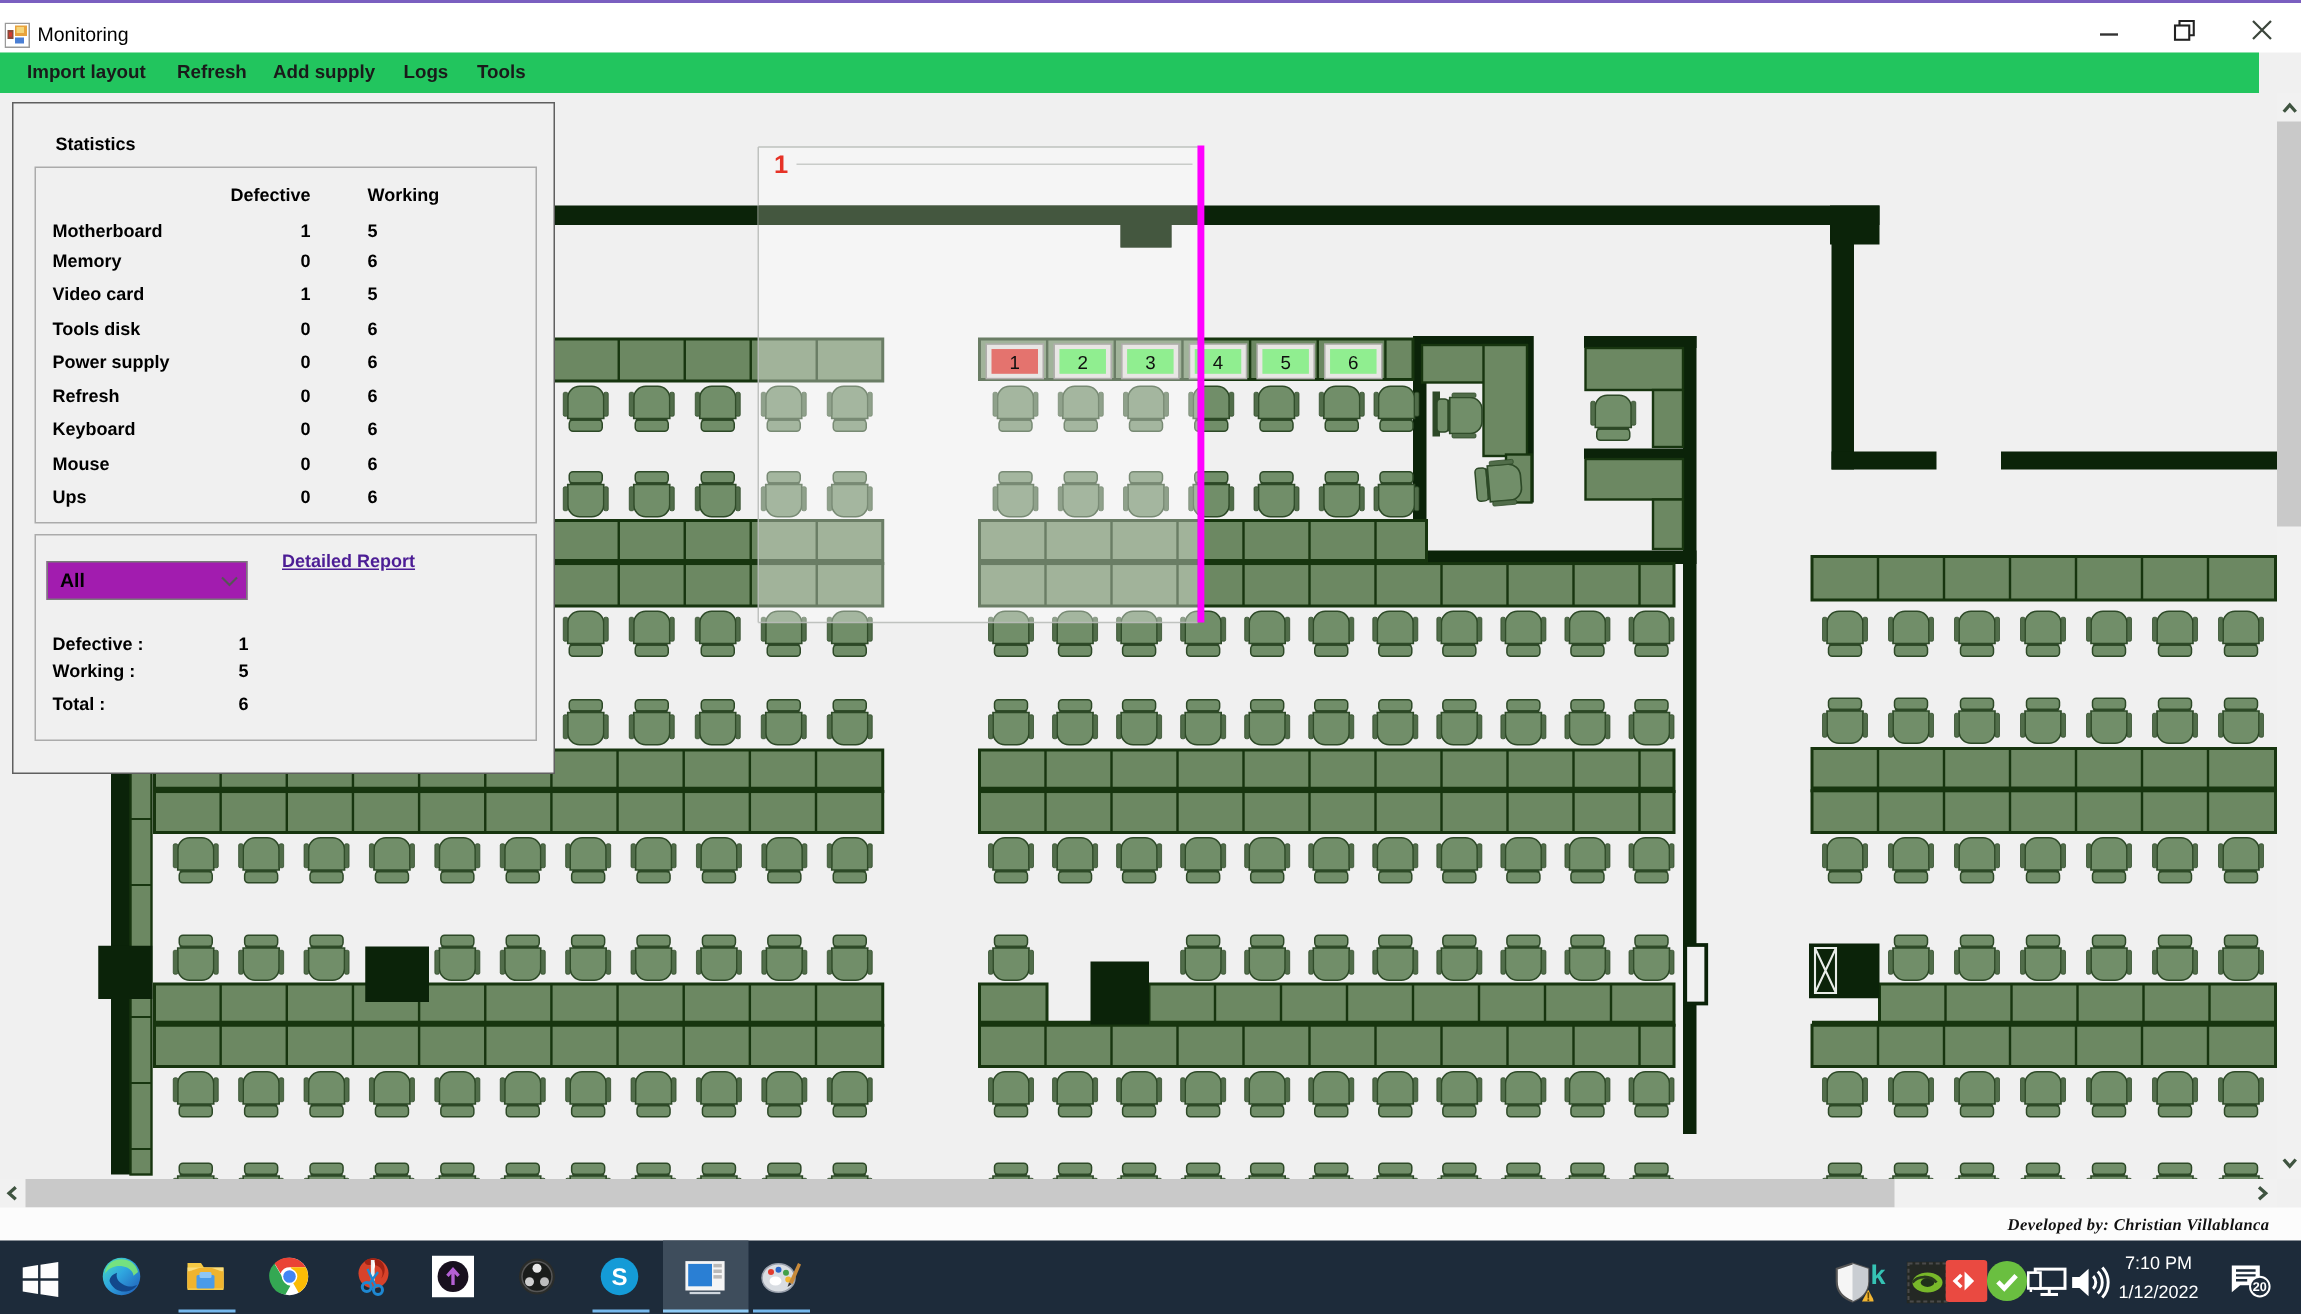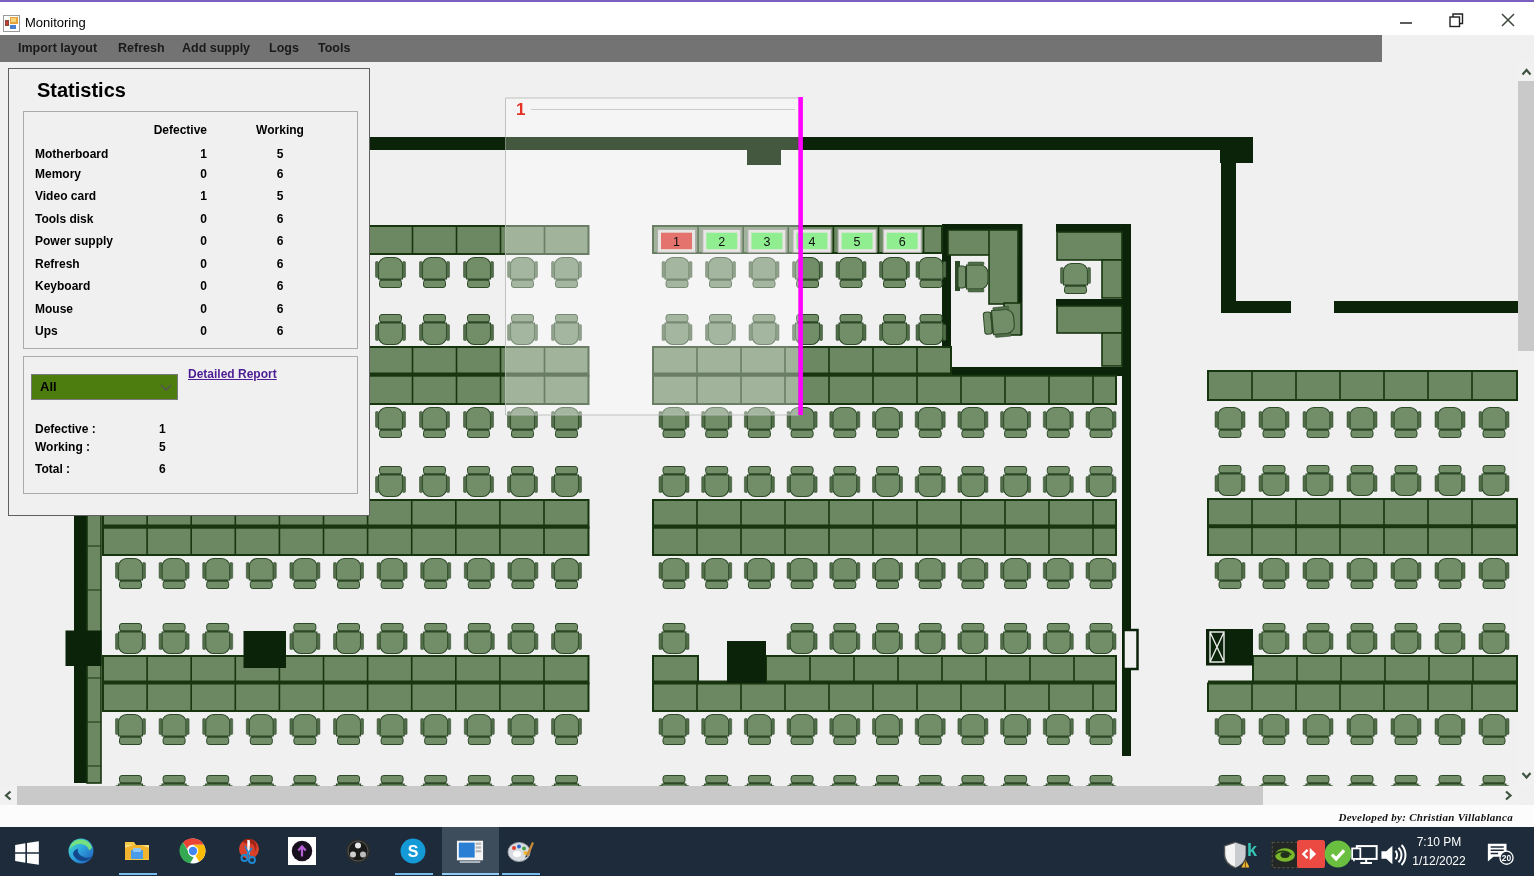--- a/index.html
+++ b/index.html
@@ -1,27 +1,27 @@
 <!DOCTYPE html>
 <html><head><meta charset="utf-8">
 <style>
 *{margin:0;padding:0;box-sizing:border-box}
 html,body{width:1534px;height:876px;overflow:hidden;font-family:"Liberation Sans",sans-serif;background:#f0f0f0}
 .abs{position:absolute}
 #titlebar{position:absolute;left:0;top:0;width:1534px;height:35px;background:#fff;border-top:2px solid #7a5fc0}
 #title{position:absolute;left:25px;top:13px;font-size:13px;color:#000}
-#menubar{position:absolute;left:0;top:35px;width:1382px;height:27px;background:#737373}
+#menubar{position:absolute;left:0;top:35px;width:1506px;height:27px;background:#22c55e}
 .mitem{position:absolute;top:6px;font-size:12.5px;font-weight:bold;color:#1a1a1a}
 #client{position:absolute;left:0;top:62px;width:1518px;height:724px;background:#f0f0f0;overflow:hidden}
 #panel{position:absolute;left:8px;top:68px;width:362px;height:448px;background:#f0f0f0;border:1px solid #5f5f5f}
 .pbox{position:absolute;left:14px;width:335px;border:1px solid #ababab}
 .srow{position:absolute;left:0;width:100%;height:16px;font-size:12px;font-weight:bold}
 .slab{position:absolute;left:26px}
 .sdef{position:absolute;left:128px;width:70px;text-align:right}
-.swork{position:absolute;left:236px;width:70px;text-align:center}
+.swork{position:absolute;left:236px;width:70px;}
 #vsb{position:absolute;left:1518px;top:62px;width:16px;height:724px;background:#f1f1f1}
 #hsb{position:absolute;left:0;top:786px;width:1518px;height:19px;background:#f1f1f1}
 #bstrip{position:absolute;left:0;top:805px;width:1534px;height:22px;background:#fcfcfc}
 #taskbar{position:absolute;left:0;top:827px;width:1534px;height:49px;background:#1d2b3a}
 .tico{position:absolute;top:10px;width:28px;height:28px}
 </style></head>
 <body>
 
 <div id="titlebar">
 
@@ -541,21 +541,21 @@
       <text x="902.2" y="245.7" font-family="Liberation Sans, sans-serif" font-size="12.5" fill="#101010" text-anchor="middle">6</text>
     </g>
 
 <rect x="798.3" y="97" width="4.6" height="318" fill="#ff00ff"></rect>
 
 <text x="516" y="115" font-family="Liberation Sans, sans-serif" font-size="17" font-weight="bold" fill="#e63226">1</text>
 </svg>
 
 <div id="panel">
 
-<div style="position:absolute;left:28px;top:10px;font-size:20px;font-weight:bold">Statistics</div>
+<div style="position:absolute;left:28px;top:20px;font-size:12px;font-weight:bold">Statistics</div>
 
 <div class="pbox" style="top:42px;height:238px"></div>
 
 <div class="srow" style="top:54px">
       <span class="sdef" style="font-size:12px">Defective</span>
       <span class="swork" style="font-size:12px">Working</span>
     </div>
 
 <div class="srow" style="top:78px">
       <span class="slab">Motherboard</span>
@@ -606,21 +606,21 @@
     </div>
 
 <div class="srow" style="top:255px">
       <span class="slab">Ups</span>
       <span class="sdef">0</span>
       <span class="swork">6</span>
     </div>
 
 <div class="pbox" style="top:287px;height:138px"></div>
 
-<div style="position:absolute;left:22px;top:305px;width:147px;height:26px;background:#4d7c0f;border:1px solid #7a7a7a">
+<div style="position:absolute;left:22px;top:305px;width:134px;height:26px;background:#a21caf;border:1px solid #7a7a7a">
 <span style="position:absolute;left:8px;top:4px;font-size:13px;font-weight:bold">All</span>
 <svg style="position:absolute;right:5px;top:8px" width="12" height="9" viewBox="0 0 12 9">
         <path d="M1 2l5 5 5-5" fill="none" stroke="#555" stroke-width="1.4"></path>
       </svg>
 </div>
 
 <a style="position:absolute;left:179px;top:298px;font-size:12px;font-weight:bold;color:#4c1d95;text-decoration:underline">Detailed Report</a>
 
 <div class="srow" style="top:353px">
       <span class="slab" style="left:26px">Defective :</span>

